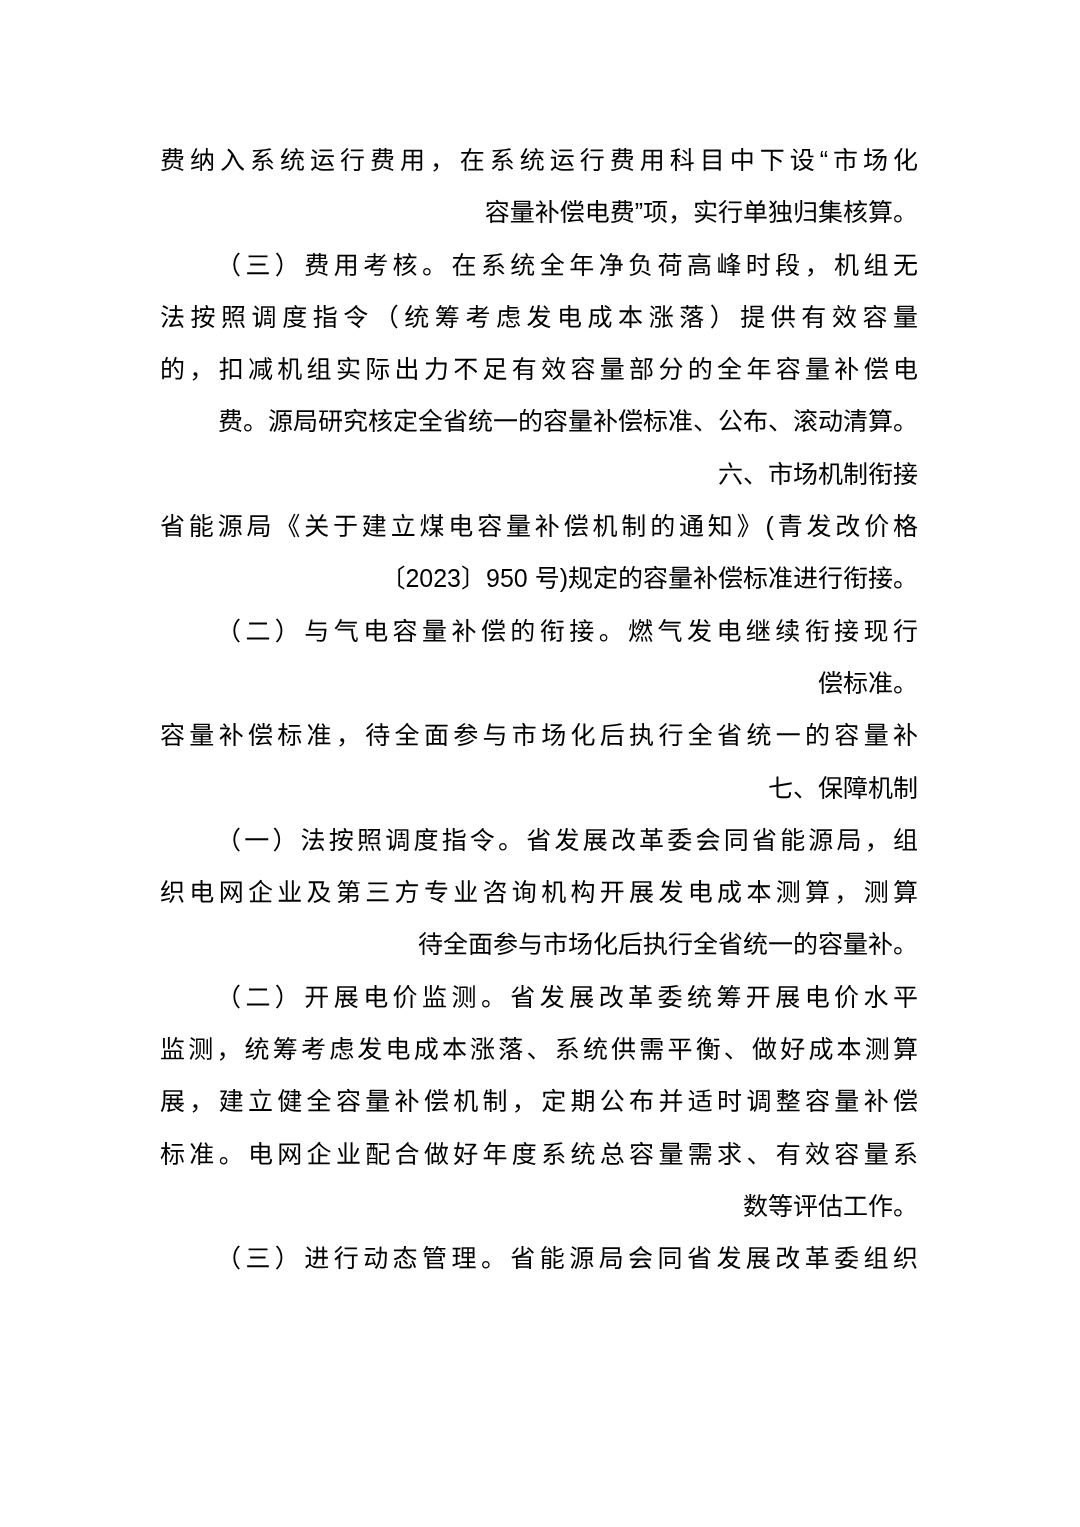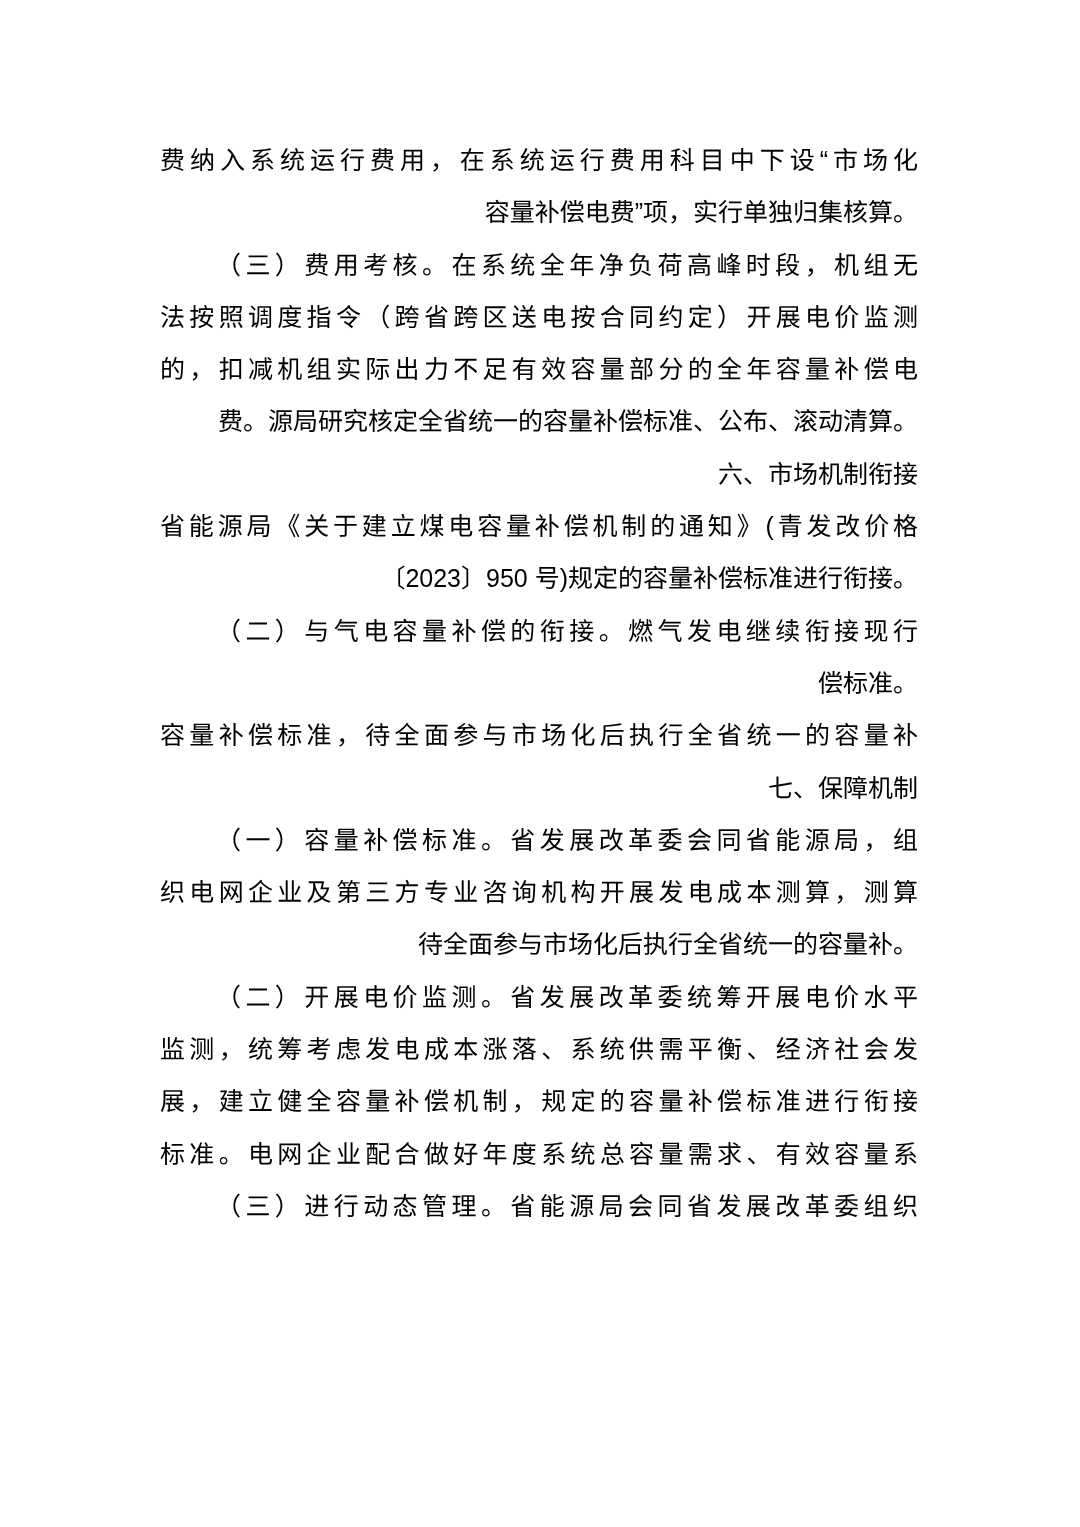--- a/index.html
+++ b/index.html
@@ -40,32 +40,33 @@
   }
 </style>
 </head>
 <body>
 
 <div class="page">
   <div class="text-block">
     <div class="line j">费纳入系统运行费用，在系统运行费用科目中下设“市场化</div>
     <div class="line">容量补偿电费”项，实行单独归集核算。</div>
     <div class="line j indent">（三）费用考核。在系统全年净负荷高峰时段，机组无</div>
-    <div class="line j">法按照调度指令（跨省跨区送电按合同约定）开展电价监测</div>
+    <div class="line j">法按照调度指令（统筹考虑发电成本涨落）提供有效容量</div>
     <div class="line j">的，扣减机组实际出力不足有效容量部分的全年容量补偿电</div>
     <div class="line">费。源局研究核定全省统一的容量补偿标准、公布、滚动清算。</div>
     <div class="line indent">六、市场机制衔接</div>
     <div class="line j">省能源局《关于建立煤电容量补偿机制的通知》(青发改价格</div>
     <div class="line">〔2023〕950 号)规定的容量补偿标准进行衔接。</div>
     <div class="line j indent">（二）与气电容量补偿的衔接。燃气发电继续衔接现行</div>
     <div class="line">偿标准。</div>
     <div class="line j">容量补偿标准，待全面参与市场化后执行全省统一的容量补</div>
     <div class="line indent">七、保障机制</div>
-    <div class="line j indent">（一）容量补偿标准。省发展改革委会同省能源局，组</div>
+    <div class="line j indent">（一）法按照调度指令。省发展改革委会同省能源局，组</div>
     <div class="line j">织电网企业及第三方专业咨询机构开展发电成本测算，测算</div>
     <div class="line">待全面参与市场化后执行全省统一的容量补。</div>
     <div class="line j indent">（二）开展电价监测。省发展改革委统筹开展电价水平</div>
-    <div class="line j">监测，统筹考虑发电成本涨落、系统供需平衡、经济社会发</div>
-    <div class="line j">展，建立健全容量补偿机制，规定的容量补偿标准进行衔接</div>
+    <div class="line j">监测，统筹考虑发电成本涨落、系统供需平衡、做好成本测算</div>
+    <div class="line j">展，建立健全容量补偿机制，定期公布并适时调整容量补偿</div>
     <div class="line j">标准。电网企业配合做好年度系统总容量需求、有效容量系</div>
+    <div class="line">数等评估工作。</div>
     <div class="line j indent">（三）进行动态管理。省能源局会同省发展改革委组织</div>
   </div>
 </div>
 
 </body></html>

